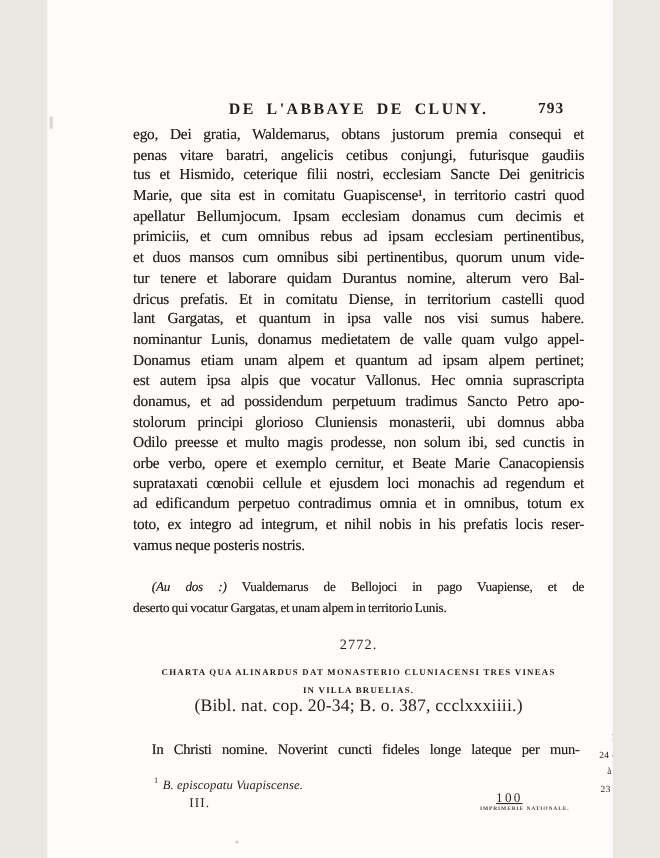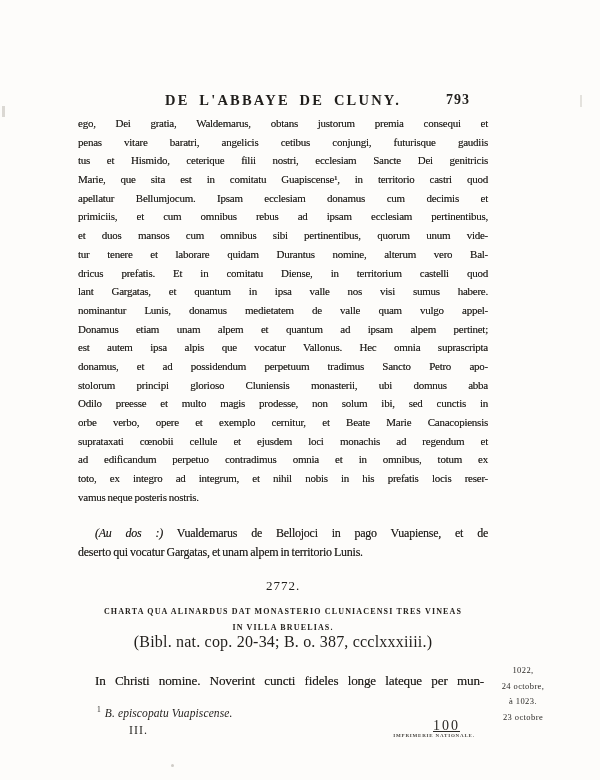--- a/index.html
+++ b/index.html
@@ -1,33 +1,33 @@
 <!DOCTYPE html>
 <html><head>
 <meta charset="utf-8">
 <style>
   html,body{margin:0;padding:0;background:#e9e7e2;}
   .page{
-    position:relative;width:600px;height:780px;margin:0 auto;
+    position:relative;width:514px;height:780px;margin:0 auto;
     background:#fdfcfa;overflow:hidden;
     font-family:"Liberation Serif", serif;color:#201e1b;
   }
   
   .running-head{
     position:absolute;left:78px;top:92px;width:410px;text-align:center;
     font-weight:bold;font-size:14.5px;letter-spacing:2.2px;word-spacing:4px;
   }
   .page-number{
     position:absolute;left:425px;top:92px;width:45px;text-align:right;
     font-weight:bold;font-size:14px;letter-spacing:1px;
   }
   
   .charter-body{
     position:absolute;left:78px;top:114px;width:410px;
-    font-size:11px;line-height:18.68px;
+    font-size:14px;line-height:18.68px;
     letter-spacing:-0.25px;word-spacing:-0.5px;
     text-shadow:0 0 0.4px rgba(25,22,18,0.55);
   }
   .body-line{text-align:justify;text-align-last:justify;white-space:normal;}
   .charter-body .body-line:last-child{text-align-last:left;}
   
   .au-dos{
     position:absolute;left:78px;top:524px;width:410px;
     font-size:12px;line-height:18.7px;letter-spacing:-0.25px;word-spacing:-0.5px;
     text-shadow:0 0 0.4px rgba(25,22,18,0.55);
@@ -63,22 +63,22 @@
   }
   
   .footnote{
     position:absolute;left:97px;top:705px;font-size:11.5px;letter-spacing:0.1px;
   }
   .footnote sup{font-size:7.5px;font-style:normal;margin-right:4px;}
   .signature-mark{
     position:absolute;left:129px;top:723px;font-size:12px;letter-spacing:1px;color:#2b2926;
   }
   .sheet-number{
-    position:absolute;left:408px;top:718px;width:52px;text-align:right;
-    font-size:14px;letter-spacing:2px;color:#2b2926;text-decoration:underline;
+    position:absolute;left:408px;top:718px;width:52px;text-align:left;
+    font-size:12px;letter-spacing:2px;color:#2b2926;text-decoration:underline;
   }
   .printer-mark{
     position:absolute;left:393px;top:733px;width:82px;text-align:center;
     font-size:5px;letter-spacing:0.8px;font-weight:bold;color:#4a4742;
   }
   
   .speck{position:absolute;background:#dbd8d3;}
   .speck.s1{left:2px;top:106px;width:3px;height:11px;}
   .speck.s2{left:580px;top:95px;width:2px;height:12px;background:#e4e2dd;}
   .speck.s3{left:171px;top:764px;width:3px;height:3px;border-radius:50%;background:#cfccc6;}

